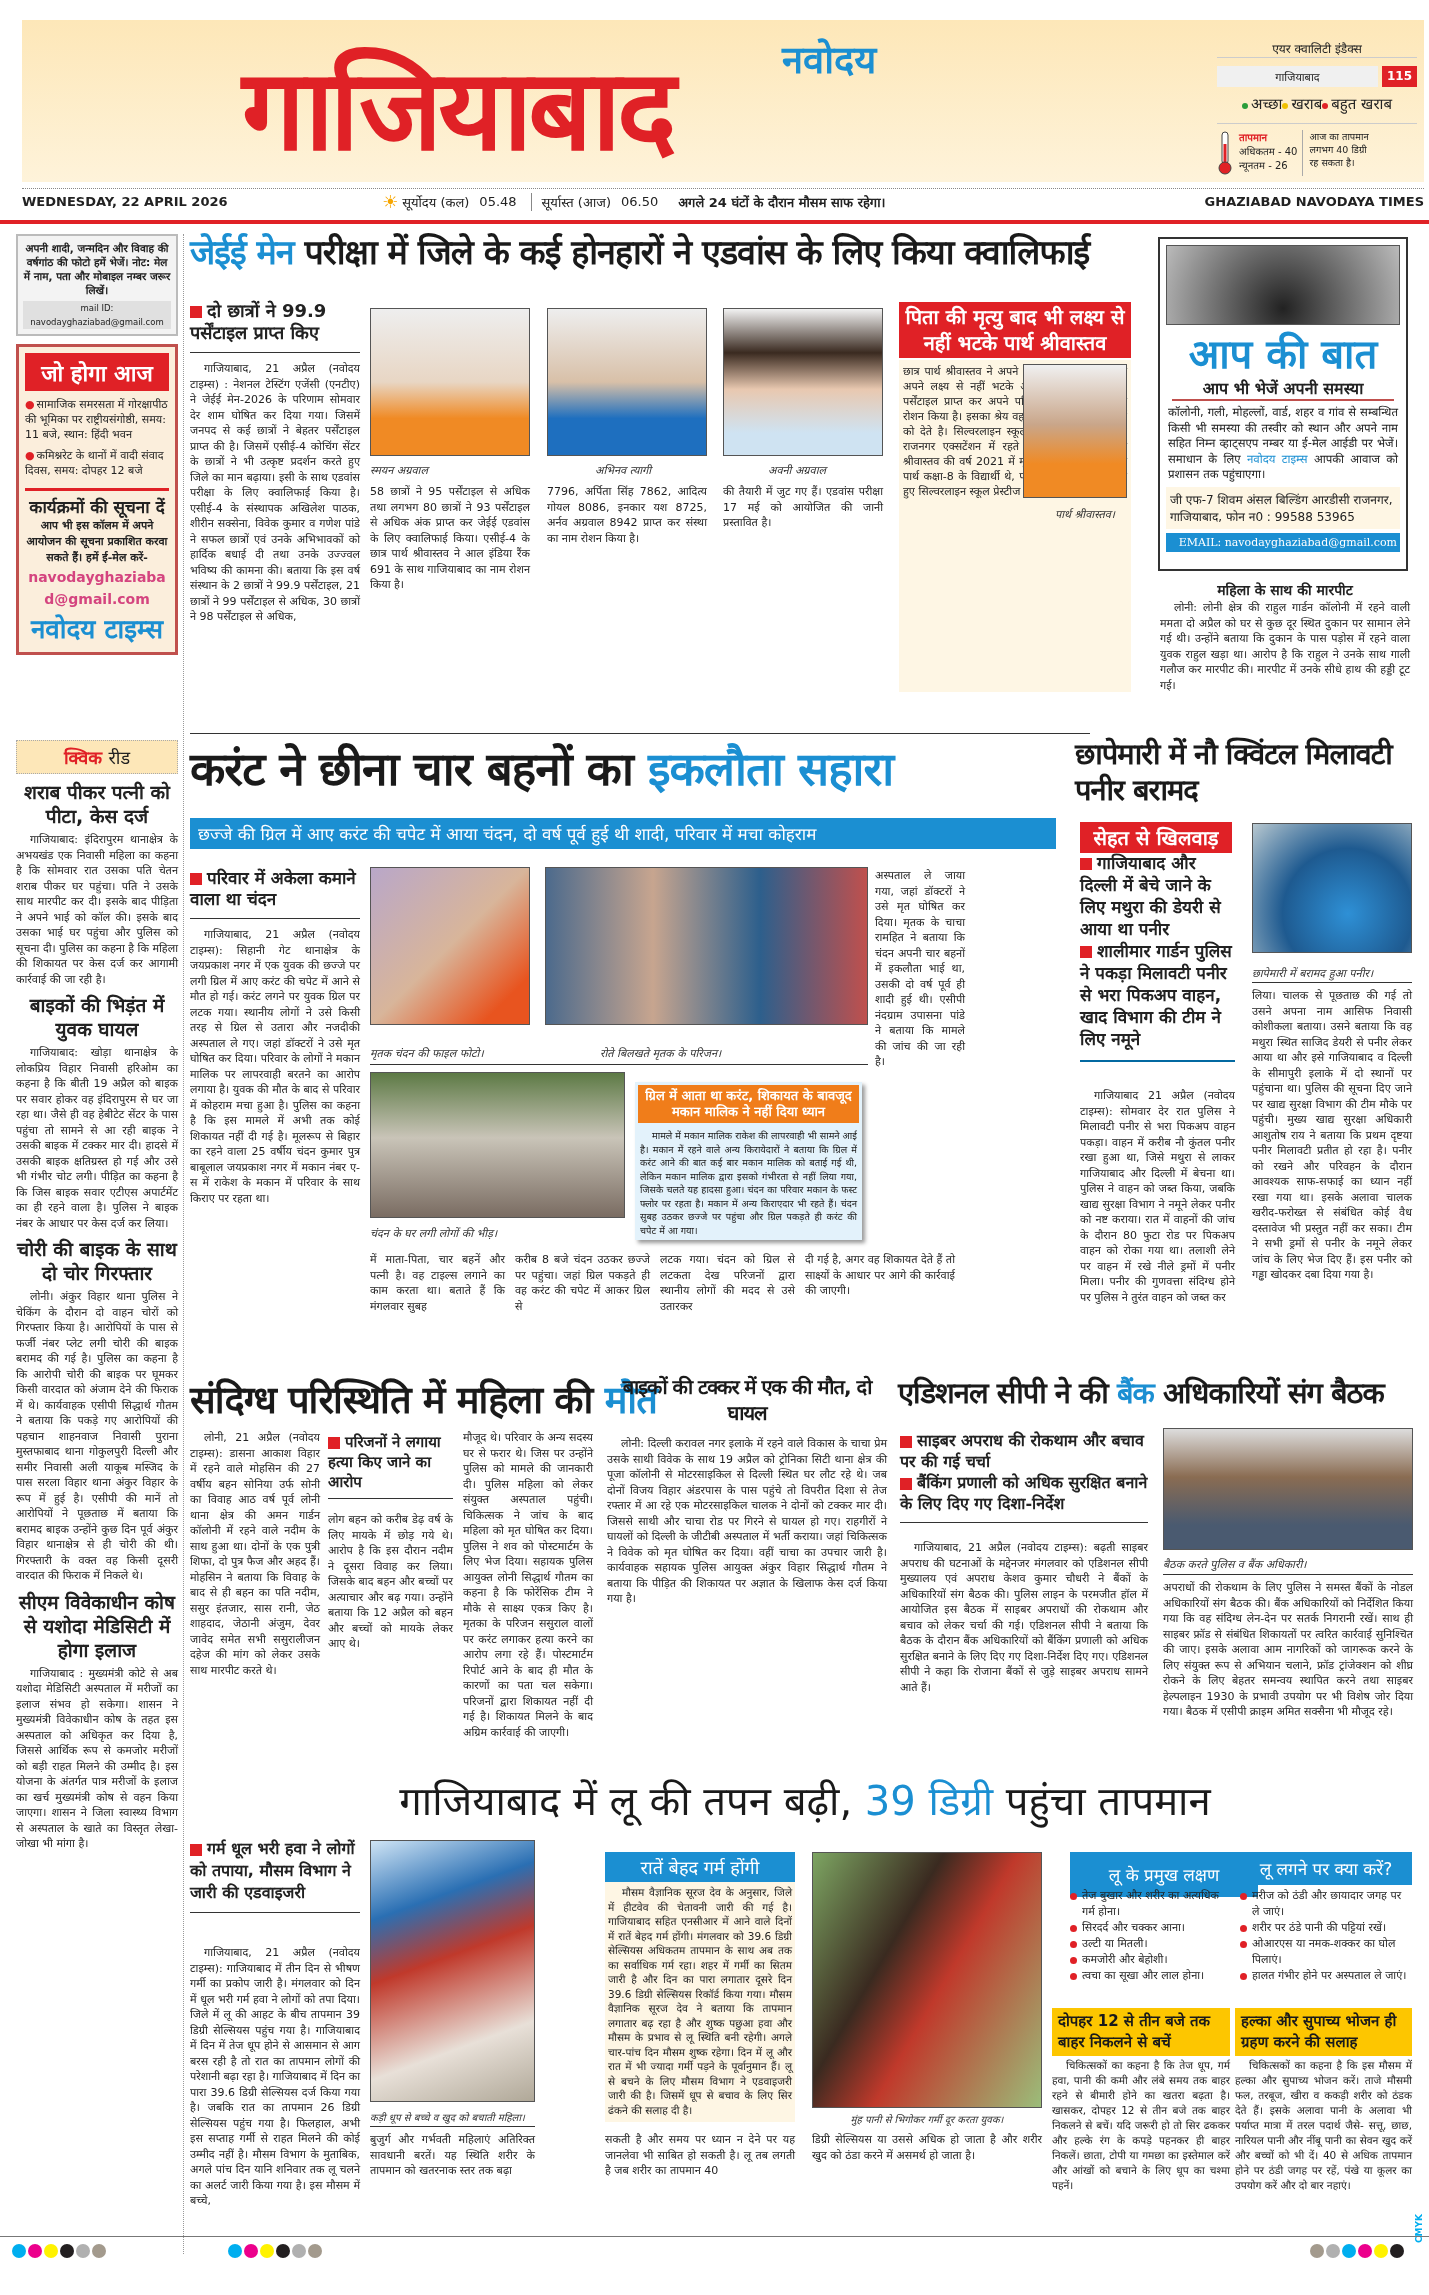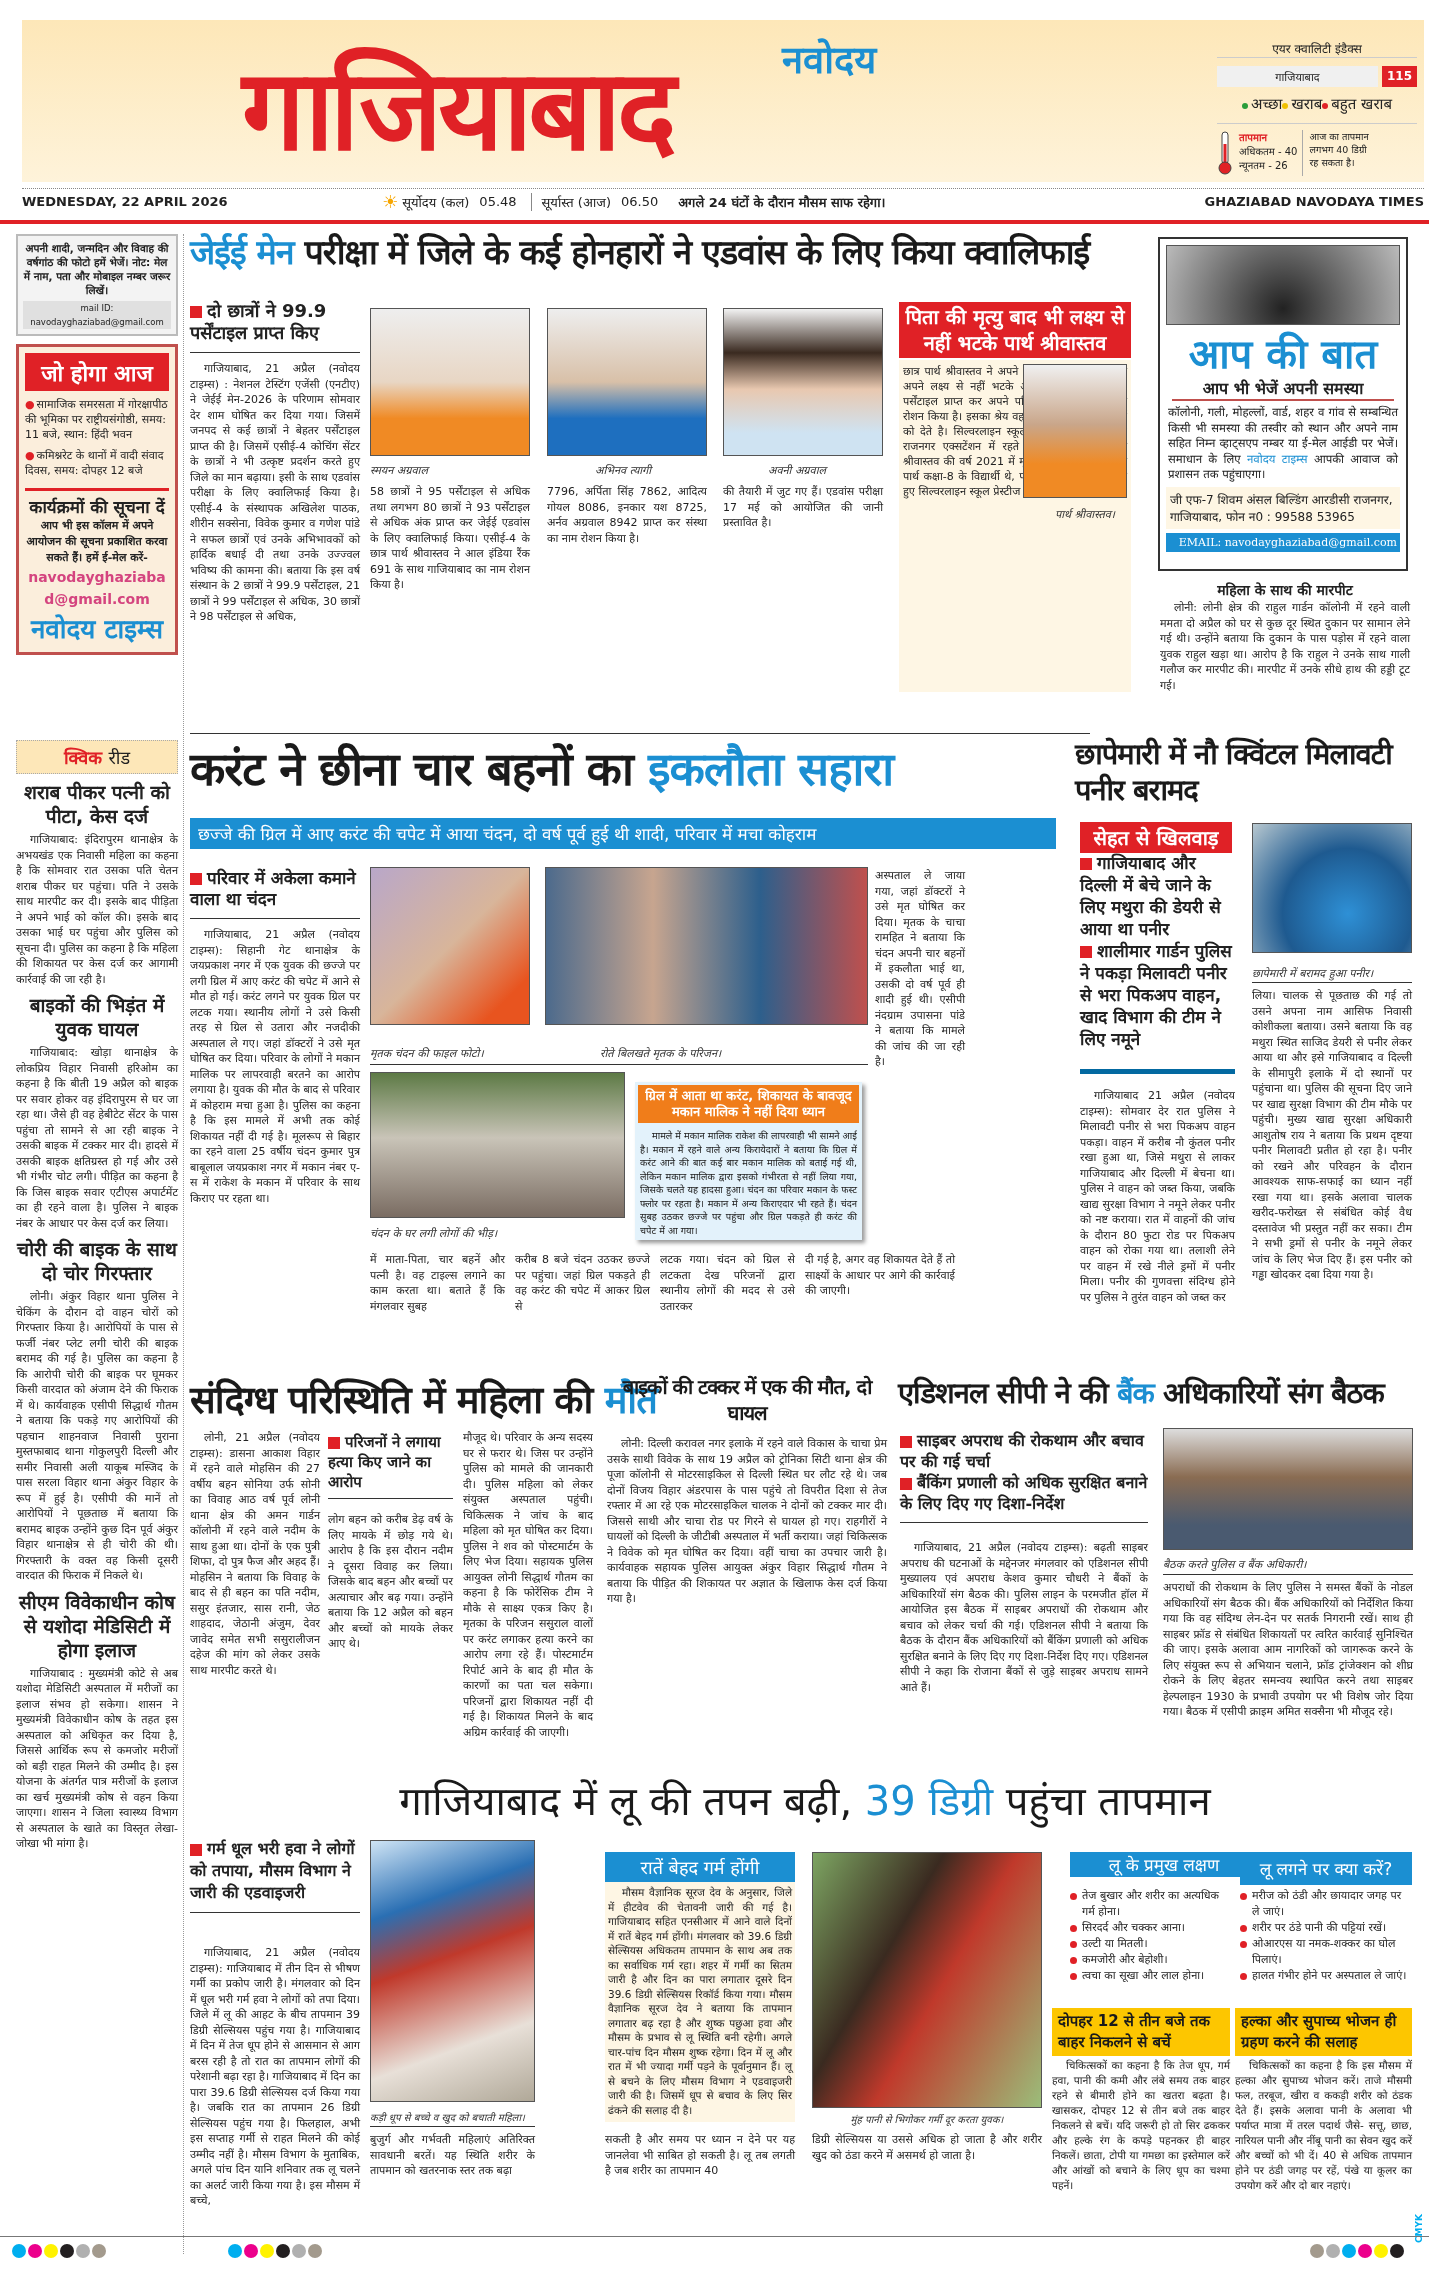--- a/index.html
+++ b/index.html
@@ -197,21 +197,21 @@
   <div style="background:#f07d1a;color:#fff;font-weight:bold;font-size:13px;line-height:16px;padding:3px;text-align:center;margin:3px">ग्रिल में आता था करंट, शिकायत के बावजूद मकान मालिक ने नहीं दिया ध्यान</div>
   <div class="body-text" style="padding:3px 5px;font-size:9.5px;line-height:13.5px;text-indent:12px">मामले में मकान मालिक राकेश की लापरवाही भी सामने आई है। मकान में रहने वाले अन्य किरायेदारों ने बताया कि ग्रिल में करंट आने की बात कई बार मकान मालिक को बताई गई थी, लेकिन मकान मालिक द्वारा इसको गंभीरता से नहीं लिया गया, जिसके चलते यह हादसा हुआ। चंदन का परिवार मकान के फस्ट फ्लोर पर रहता है। मकान में अन्य किराएदार भी रहते हैं। चंदन सुबह उठकर छज्जे पर पहुंचा और ग्रिल पकड़ते ही करंट की चपेट में आ गया।</div>
 </div>
 <div class="abs body-text" style="left:370px;top:1252px;width:135px">में माता-पिता, चार बहनें और पत्नी है। वह टाइल्स लगाने का काम करता था। बताते हैं कि मंगलवार सुबह</div>
 <div class="abs body-text" style="left:515px;top:1252px;width:135px">करीब 8 बजे चंदन उठकर छज्जे पर पहुंचा। जहां ग्रिल पकड़ते ही वह करंट की चपेट में आकर ग्रिल से</div>
 <div class="abs body-text" style="left:660px;top:1252px;width:135px">लटक गया। चंदन को ग्रिल से लटकता देख परिजनों द्वारा स्थानीय लोगों की मदद से उसे उतारकर</div>
 <div class="abs body-text" style="left:805px;top:1252px;width:150px">दी गई है, अगर वह शिकायत देते हैं तो साक्ष्यों के आधार पर आगे की कार्रवाई की जाएगी।</div>
 
 <div class="abs sec-head" style="left:1075px;top:736px;width:345px;font-size:29px;line-height:36px">छापेमारी में नौ क्विंटल मिलावटी पनीर बरामद</div>
 <div class="abs box-red-head" style="left:1080px;top:822px;width:152px;font-size:20px;padding:2px 4px">सेहत से खिलवाड़</div>
-<div class="abs" style="left:1080px;top:852px;width:155px;padding-bottom:19px;border-bottom:5px solid #0369a1">
+<div class="abs" style="left:1080px;top:852px;width:155px;padding-bottom:10px;border-bottom:2px solid #0369a1">
   <div class="bullet-sq" style="font-size:17px;font-weight:bold;line-height:22px">गाजियाबाद और दिल्ली में बेचे जाने के लिए मथुरा की डेयरी से आया था पनीर</div>
   <div class="bullet-sq" style="font-size:17px;font-weight:bold;line-height:22px">शालीमार गार्डन पुलिस ने पकड़ा मिलावटी पनीर से भरा पिकअप वाहन, खाद विभाग की टीम ने लिए नमूने</div>
 </div>
 <div class="abs photo" style="left:1252px;top:823px;width:160px;height:130px;background:radial-gradient(circle at 60% 70%,#2e90d6,#1e5a90 50%,#b8c8d0)"></div>
 <div class="abs caption" style="left:1252px;top:965px">छापेमारी में बरामद हुआ पनीर।</div>
 <div class="abs rule" style="left:1252px;top:982px;width:160px;height:1px"></div>
 <div class="abs body-text" style="left:1080px;top:1088px;width:155px;text-indent:14px">गाजियाबाद 21 अप्रैल (नवोदय टाइम्स): सोमवार देर रात पुलिस ने मिलावटी पनीर से भरा पिकअप वाहन पकड़ा। वाहन में करीब नौ कुंतल पनीर रखा हुआ था, जिसे मथुरा से लाकर गाजियाबाद और दिल्ली में बेचना था। पुलिस ने वाहन को जब्त किया, जबकि खाद्य सुरक्षा विभाग ने नमूने लेकर पनीर को नष्ट कराया। रात में वाहनों की जांच के दौरान 80 फुटा रोड पर पिकअप वाहन को रोका गया था। तलाशी लेने पर वाहन में रखे नीले ड्रमों में पनीर मिला। पनीर की गुणवत्ता संदिग्ध होने पर पुलिस ने तुरंत वाहन को जब्त कर</div>
 <div class="abs body-text" style="left:1252px;top:988px;width:160px">लिया। चालक से पूछताछ की गई तो उसने अपना नाम आसिफ निवासी कोशीकला बताया। उसने बताया कि वह मथुरा स्थित साजिद डेयरी से पनीर लेकर आया था और इसे गाजियाबाद व दिल्ली के सीमापुरी इलाके में दो स्थानों पर पहुंचाना था। पुलिस की सूचना दिए जाने पर खाद्य सुरक्षा विभाग की टीम मौके पर पहुंची। मुख्य खाद्य सुरक्षा अधिकारी आशुतोष राय ने बताया कि प्रथम दृष्टया पनीर मिलावटी प्रतीत हो रहा है। पनीर को रखने और परिवहन के दौरान आवश्यक साफ-सफाई का ध्यान नहीं रखा गया था। इसके अलावा चालक खरीद-फरोख्त से संबंधित कोई वैध दस्तावेज भी प्रस्तुत नहीं कर सका। टीम ने सभी ड्रमों से पनीर के नमूने लेकर जांच के लिए भेज दिए हैं। इस पनीर को गड्ढा खोदकर दबा दिया गया है।</div>
 
 <div class="abs sec-head" style="left:190px;top:1372px;font-size:38px;white-space:nowrap">
@@ -258,21 +258,21 @@
 <div class="abs body-text" style="left:370px;top:2132px;width:165px">बुजुर्ग और गर्भवती महिलाएं अतिरिक्त सावधानी बरतें। यह स्थिति शरीर के तापमान को खतरनाक स्तर तक बढ़ा</div>
 
 <div class="abs box-blue-head" style="left:605px;top:1852px;width:190px;font-size:18px;font-weight:normal;padding:3px 0">रातें बेहद गर्म होंगी</div>
 <div class="abs body-text" style="left:605px;top:1882px;width:190px;height:240px;background:#fef6e4;padding:3px;font-size:10.5px;line-height:14.5px;text-indent:14px">मौसम वैज्ञानिक सूरज देव के अनुसार, जिले में हीटवेव की चेतावनी जारी की गई है। गाजियाबाद सहित एनसीआर में आने वाले दिनों में रातें बेहद गर्म होंगी। मंगलवार को 39.6 डिग्री सेल्सियस अधिकतम तापमान के साथ अब तक का सर्वाधिक गर्म रहा। शहर में गर्मी का सितम जारी है और दिन का पारा लगातार दूसरे दिन 39.6 डिग्री सेल्सियस रिकॉर्ड किया गया। मौसम वैज्ञानिक सूरज देव ने बताया कि तापमान लगातार बढ़ रहा है और शुष्क पछुआ हवा और मौसम के प्रभाव से लू स्थिति बनी रहेगी। अगले चार-पांच दिन मौसम शुष्क रहेगा। दिन में लू और रात में भी ज्यादा गर्मी पड़ने के पूर्वानुमान हैं। लू से बचने के लिए मौसम विभाग ने एडवाइजरी जारी की है। जिसमें धूप से बचाव के लिए सिर ढंकने की सलाह दी है।</div>
 <div class="abs body-text" style="left:605px;top:2132px;width:190px">सकती है और समय पर ध्यान न देने पर यह जानलेवा भी साबित हो सकती है। लू तब लगती है जब शरीर का तापमान 40</div>
 
 <div class="abs photo" style="left:812px;top:1852px;width:230px;height:256px;background:linear-gradient(120deg,#7da562 0,#3a2a20 35%,#c0392b 55%,#9bbd7a)"></div>
 <div class="abs caption" style="left:812px;top:2112px;width:230px;font-size:10px;text-align:center">मुंह पानी से भिगोकर गर्मी दूर करता युवक।</div>
 <div class="abs body-text" style="left:812px;top:2132px;width:230px">डिग्री सेल्सियस या उससे अधिक हो जाता है और शरीर खुद को ठंडा करने में असमर्थ हो जाता है।</div>
 
-<div class="abs box-blue-head" style="left:1070px;top:1852px;width:188px;font-size:17px;font-weight:normal;padding:1px 0">लू के प्रमुख लक्षण</div>
+<div class="abs box-blue-head" style="left:1070px;top:1852px;width:188px;font-size:17px;font-weight:normal;padding:11px 0">लू के प्रमुख लक्षण</div>
 <div class="abs" style="left:1070px;top:1888px;width:160px">
   <div class="li-dot">तेज बुखार और शरीर का अत्यधिक गर्म होना।</div>
   <div class="li-dot">सिरदर्द और चक्कर आना।</div>
   <div class="li-dot">उल्टी या मितली।</div>
   <div class="li-dot">कमजोरी और बेहोशी।</div>
   <div class="li-dot">त्वचा का सूखा और लाल होना।</div>
 </div>
 <div class="abs box-blue-head" style="left:1240px;top:1852px;width:172px;font-size:17px;font-weight:normal;padding:5px 0">लू लगने पर क्या करें?</div>
 <div class="abs" style="left:1240px;top:1888px;width:172px">
   <div class="li-dot">मरीज को ठंडी और छायादार जगह पर ले जाएं।</div>

